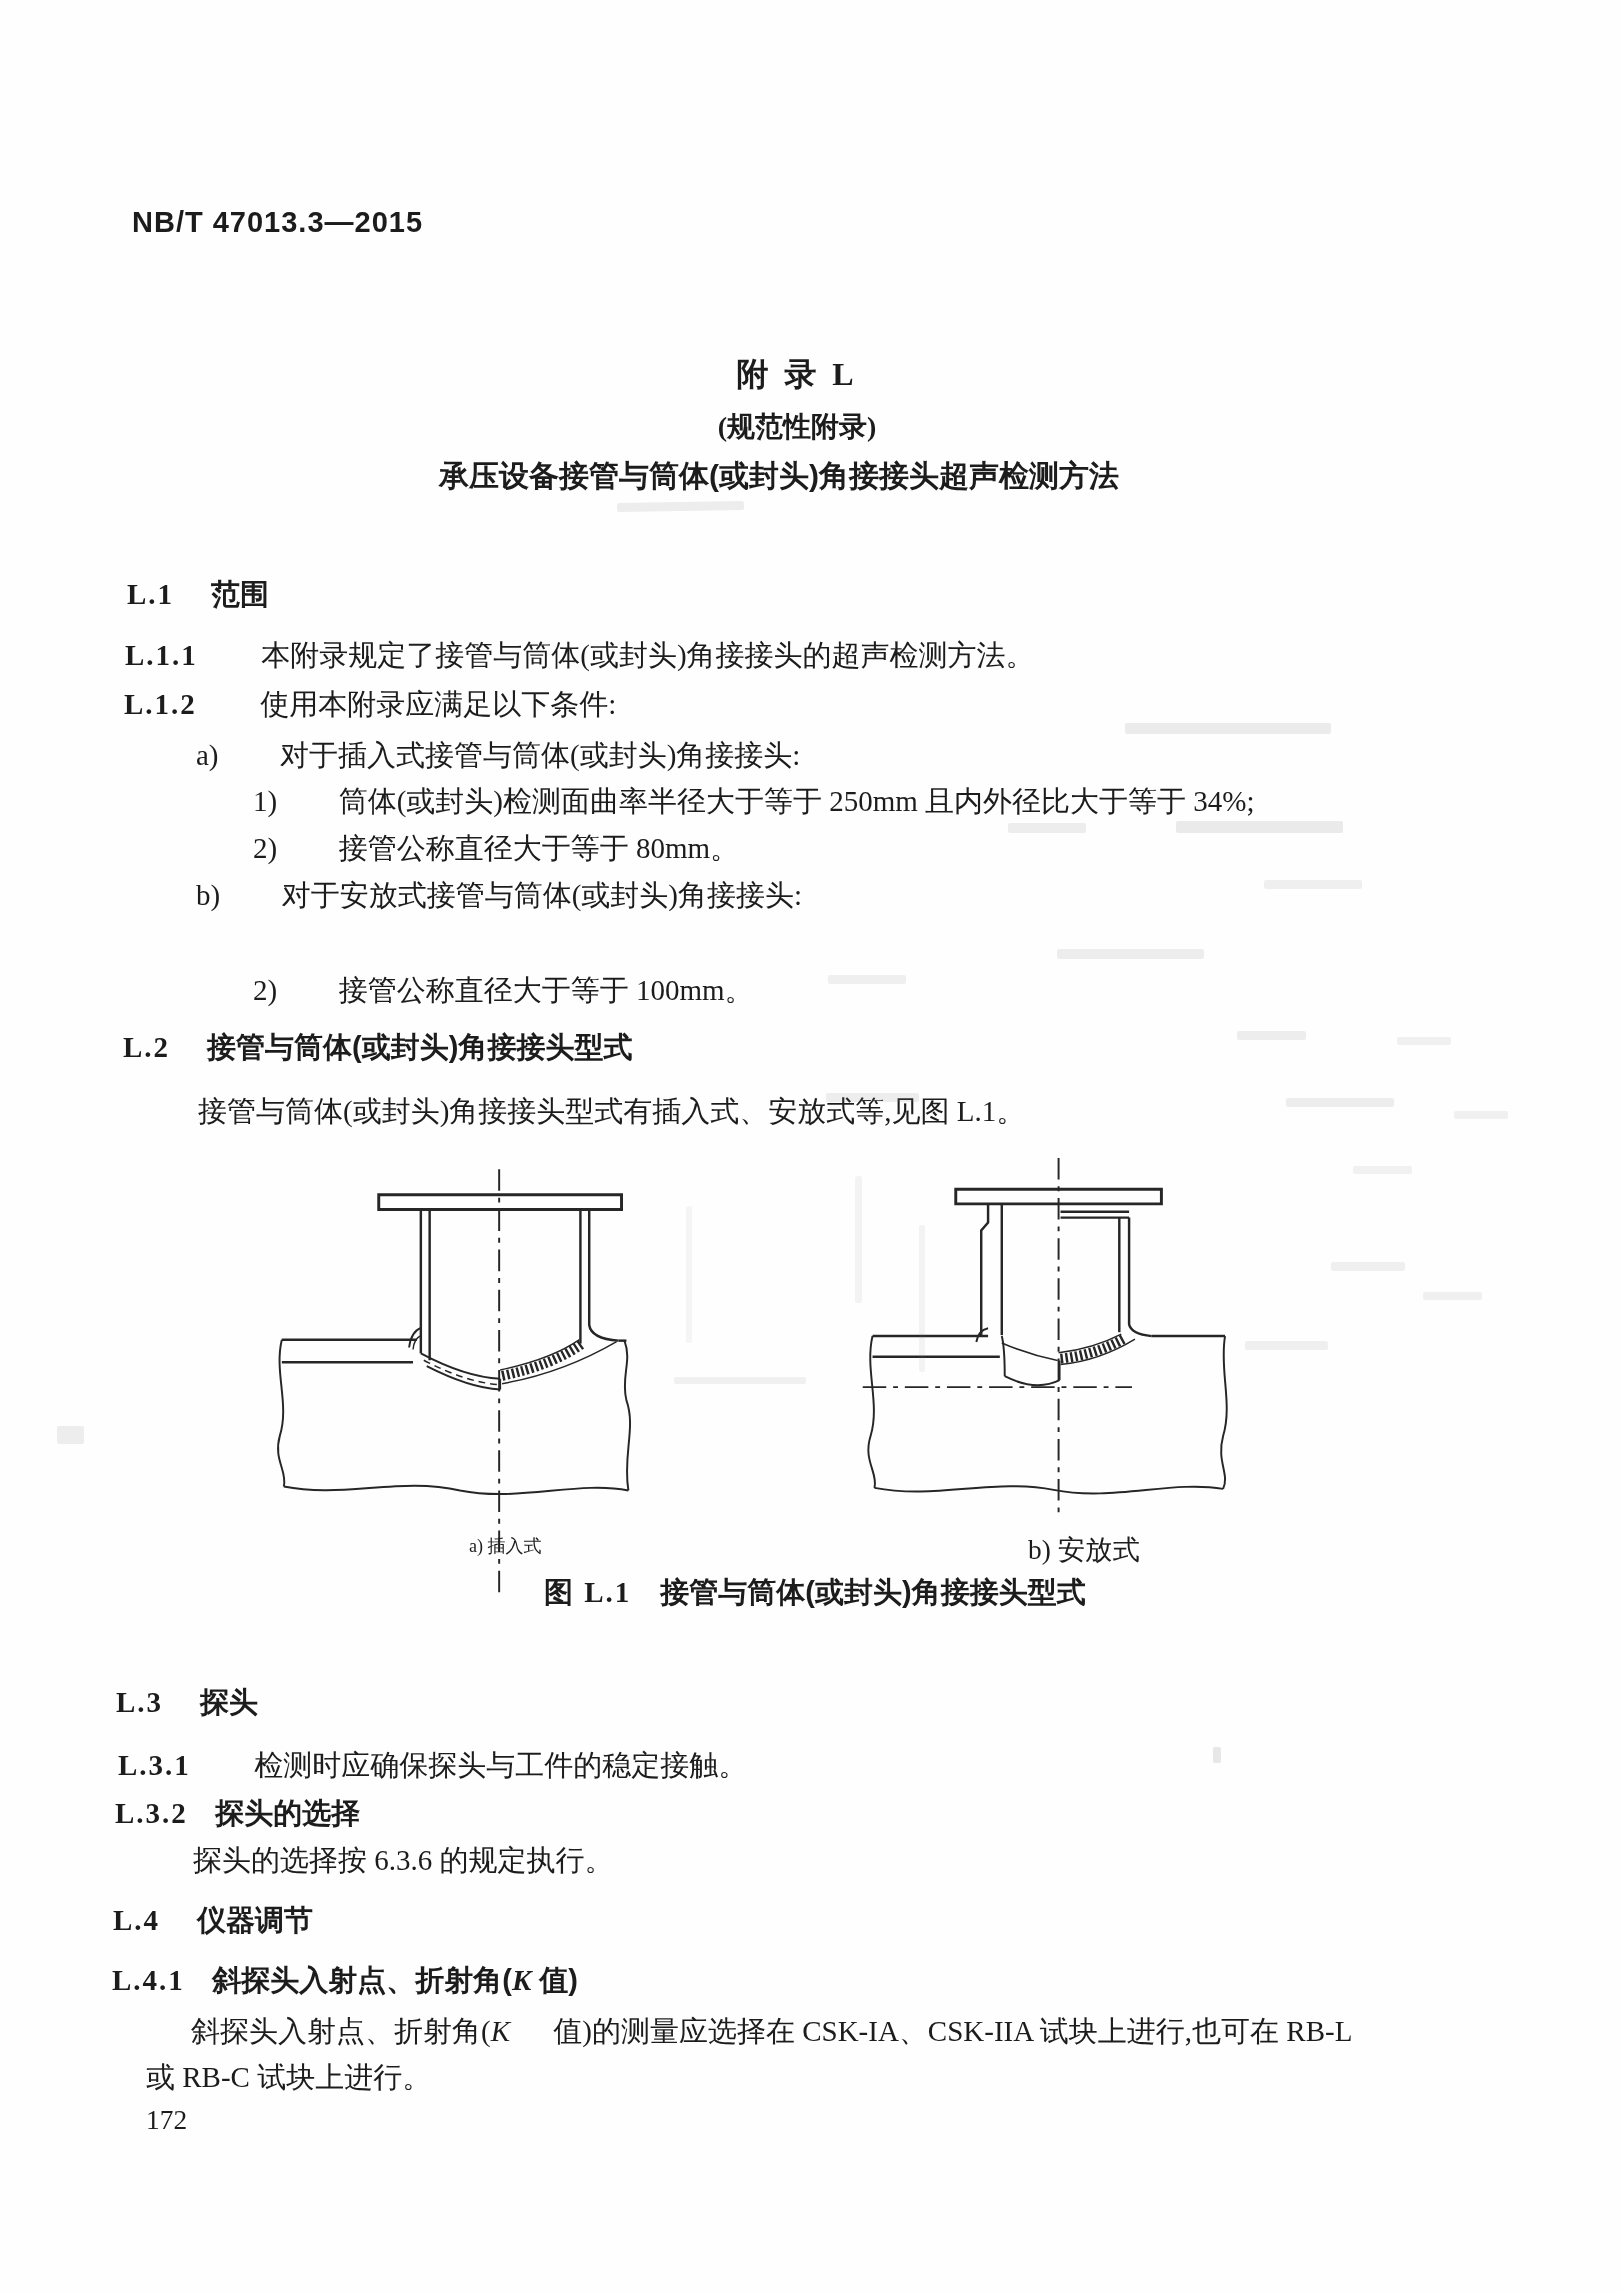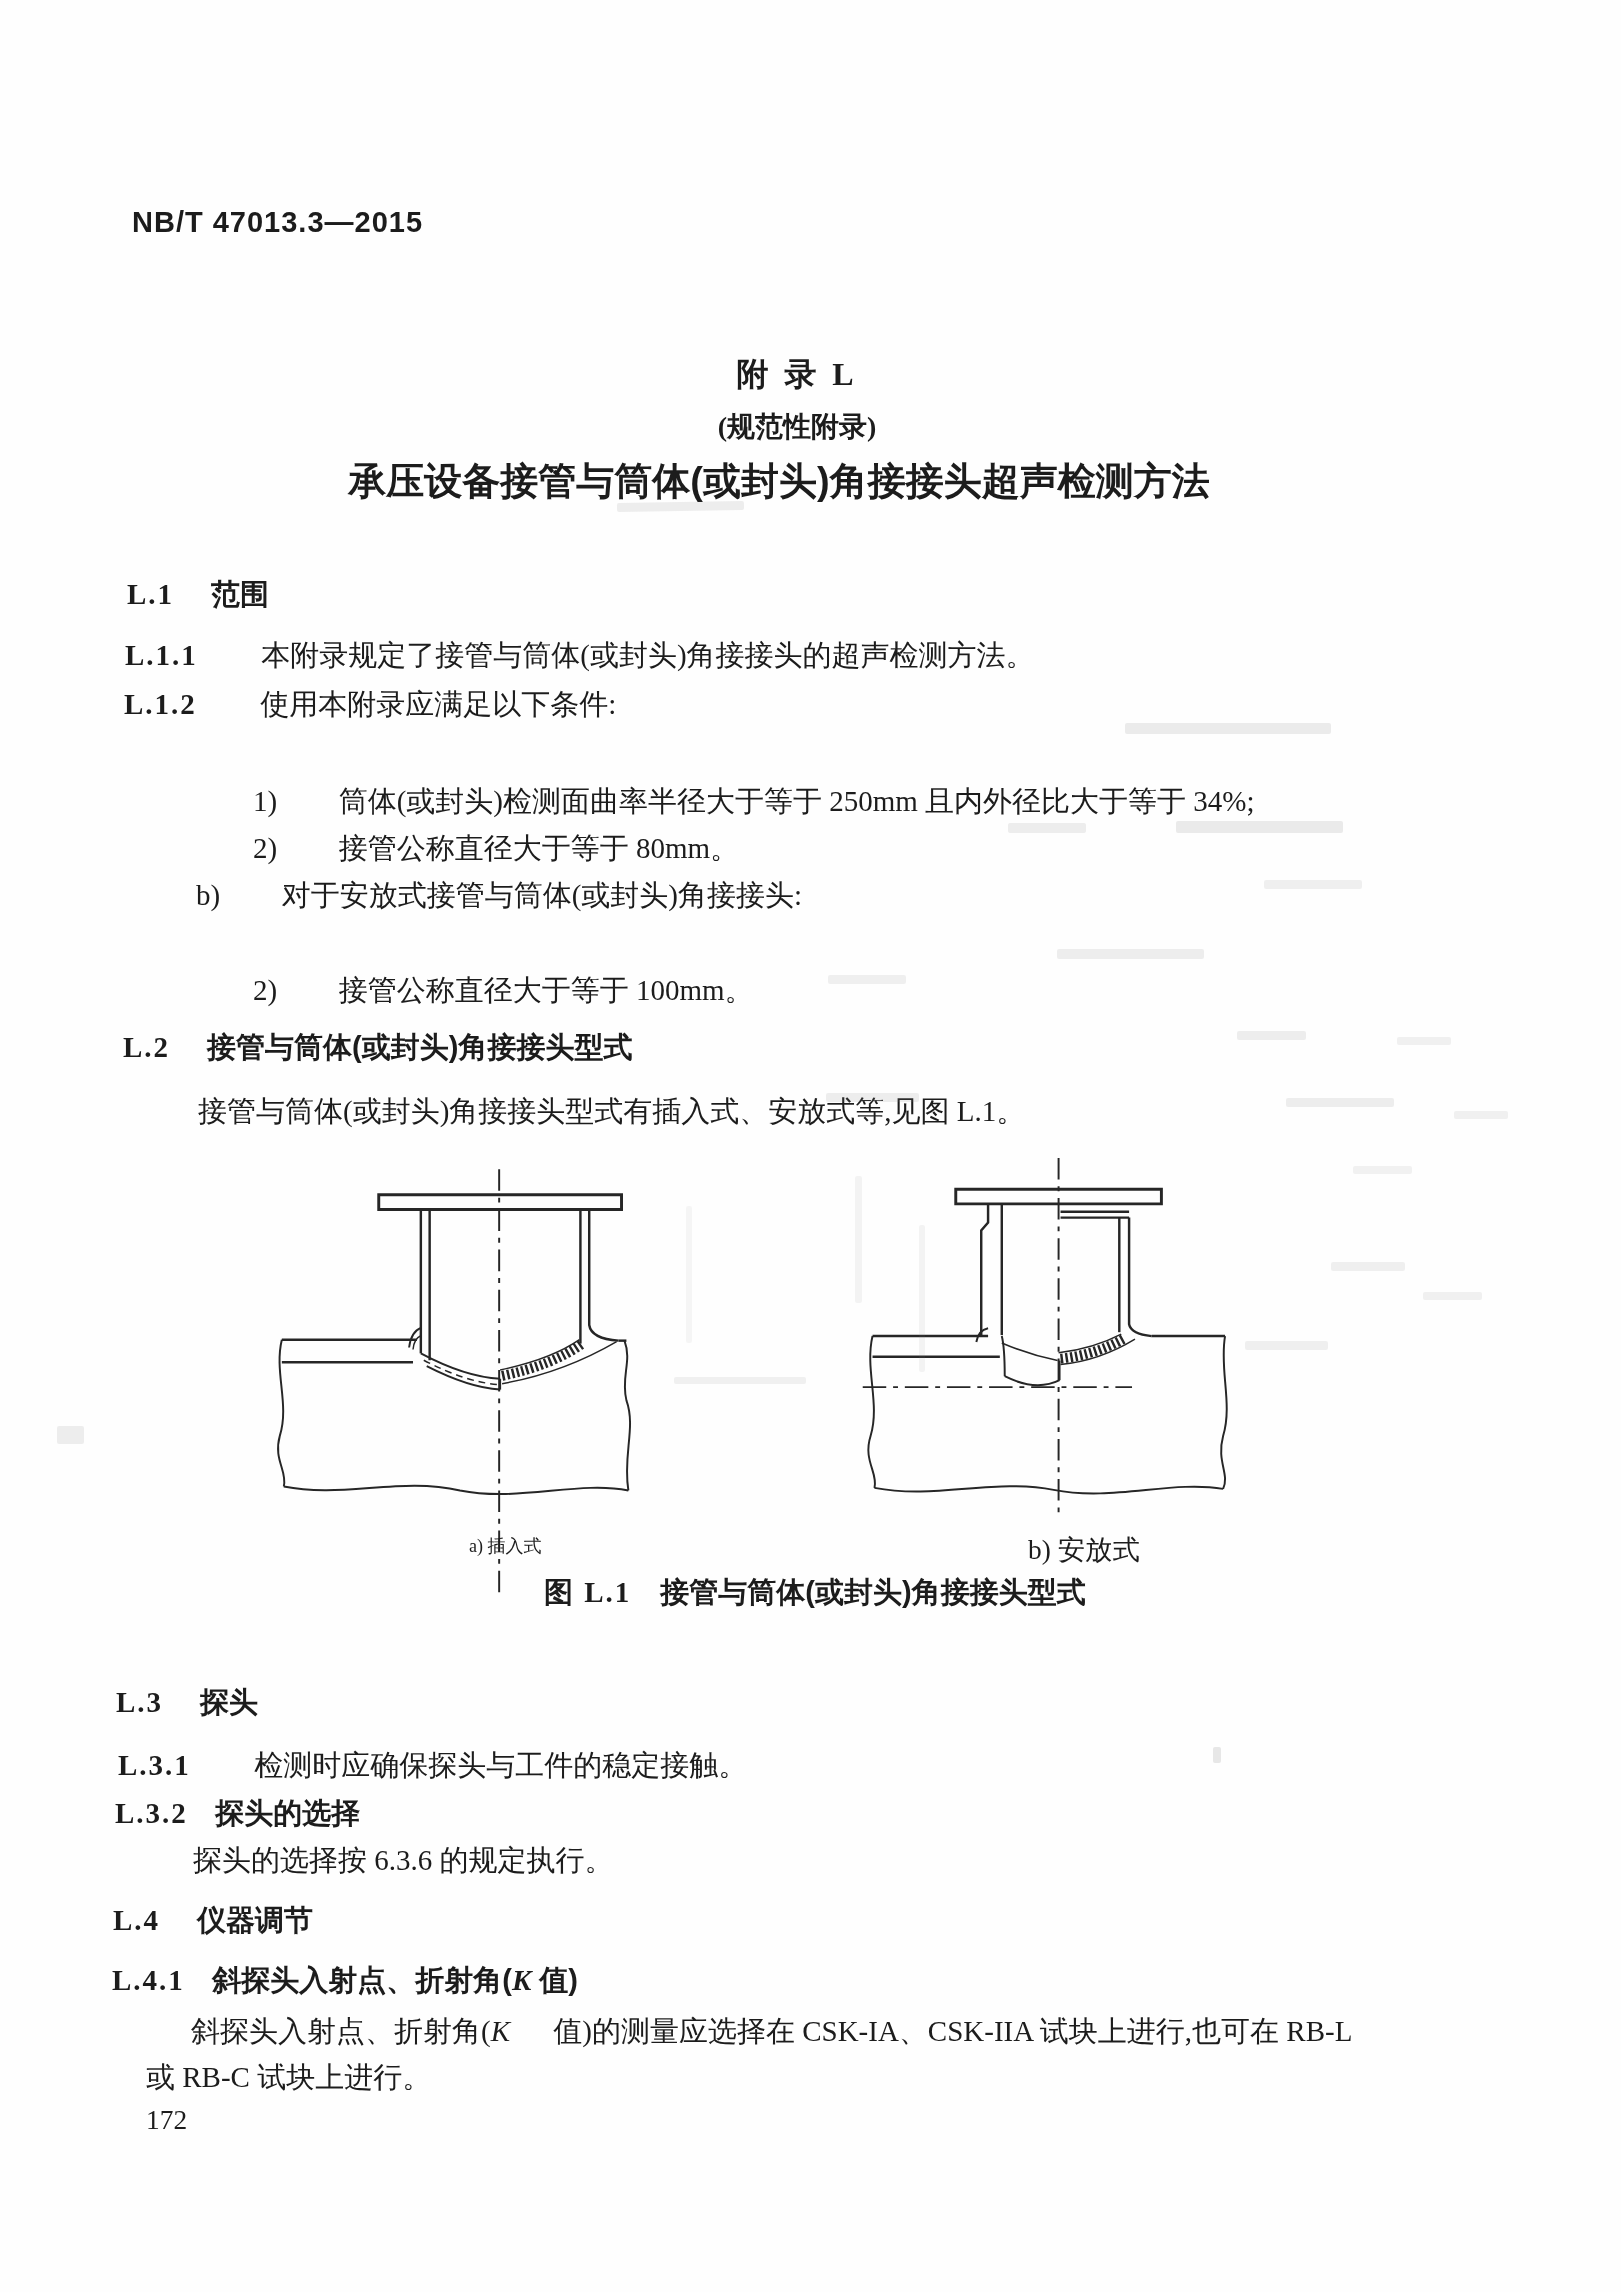--- a/index.html
+++ b/index.html
@@ -28,35 +28,38 @@
 
   <div class="line hei" style="left:132px;top:204px;font-size:29px;letter-spacing:1px;">NB/T 47013.3—2015</div>
 
   <div class="center-wrap" style="top:353px;">
     <span class="serif bold" style="font-size:32px;letter-spacing:3.9px;">附  录  L</span>
   </div>
   <div class="center-wrap" style="top:408px;">
     <span class="serif bold" style="font-size:28px;">(规范性附录)</span>
   </div>
   <div class="center-wrap" style="top:456px;">
-    <span class="hei" style="font-size:38px;">承压设备接管与筒体(或封头)角接接头超声检测方法</span>
+    <span class="hei" style="font-size:30px;">承压设备接管与筒体(或封头)角接接头超声检测方法</span>
   </div>
 
   <div class="line" style="left:127px;top:576px;">
     <span class="headnum">L.1</span><span class="hei">范围</span>
   </div>
 
   <div class="line" style="left:125px;top:637px;">
     <span class="num">L.1.1</span><span class="serif">本附录规定了接管与筒体(或封头)角接接头的超声检测方法。</span>
   </div>
 
   <div class="line" style="left:124px;top:686px;">
     <span class="num">L.1.2</span><span class="serif">使用本附录应满足以下条件:</span>
   </div>
 
+  <div class="line" style="left:196px;top:737px;">
+    <span class="itemnum">a)</span><span class="serif">对于插入式接管与筒体(或封头)角接接头:</span>
+  </div>
   <div class="line" style="left:253px;top:783px;">
     <span class="itemnum">1)</span><span class="serif">筒体(或封头)检测面曲率半径大于等于 250mm 且内外径比大于等于 34%;</span>
   </div>
   <div class="line" style="left:253px;top:830px;">
     <span class="itemnum">2)</span><span class="serif">接管公称直径大于等于 80mm。</span>
   </div>
   <div class="line" style="left:196px;top:877px;">
     <span class="itemnum">b)</span><span class="serif">对于安放式接管与筒体(或封头)角接接头:</span>
   </div>
   <div class="line" style="left:253px;top:972px;">

